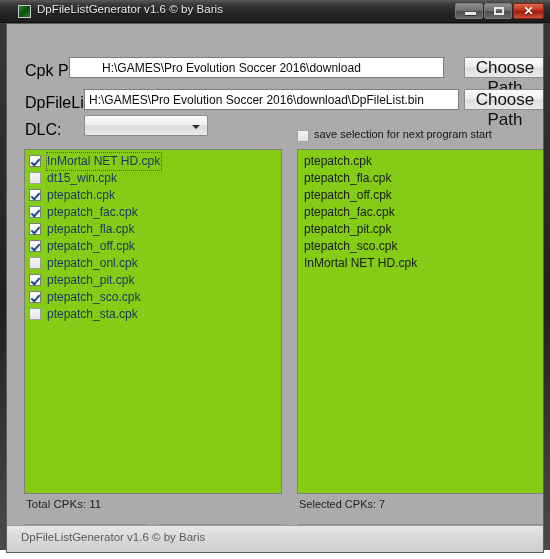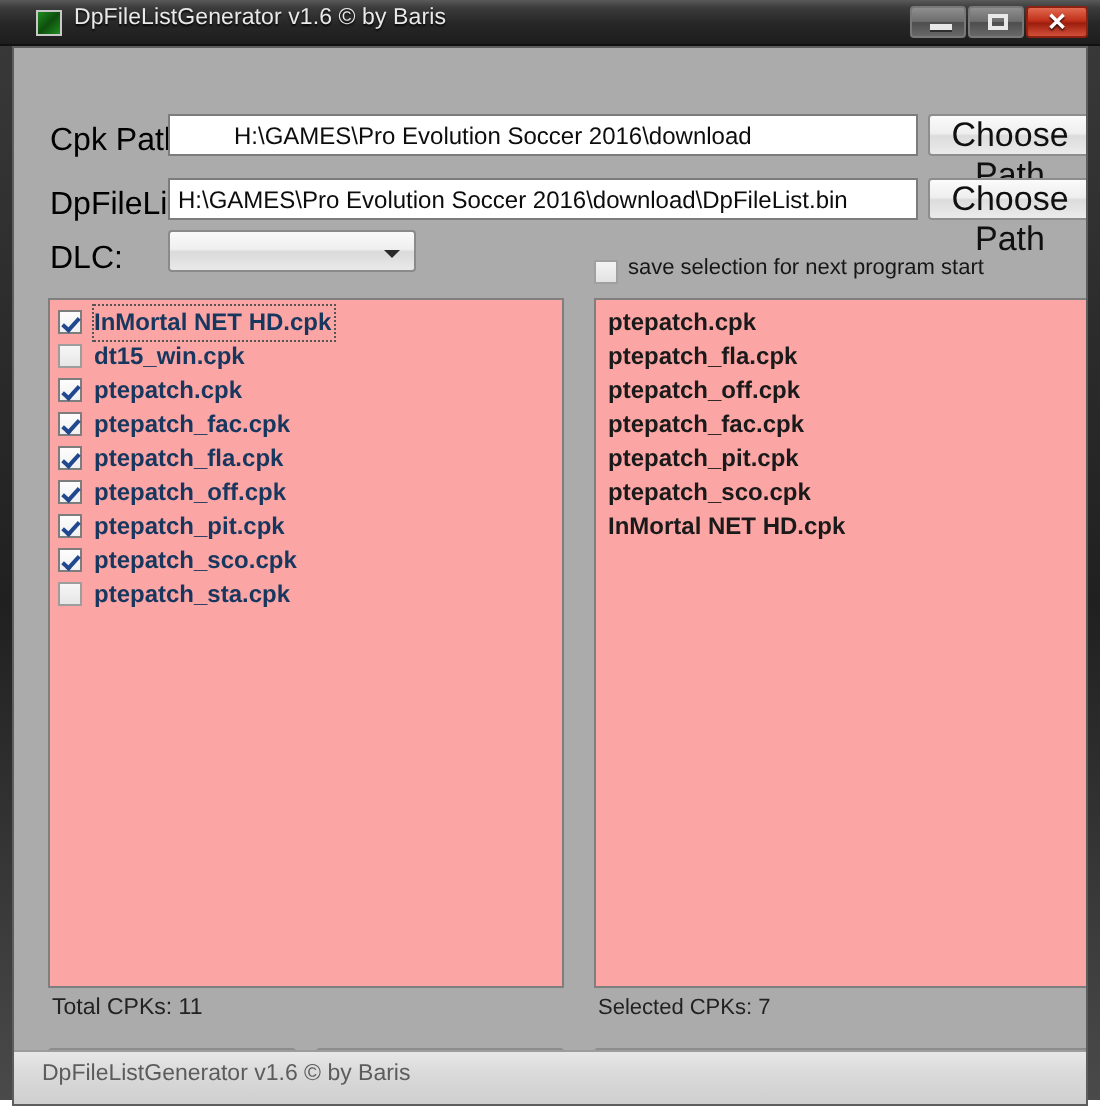--- a/index.html
+++ b/index.html
@@ -136,21 +136,21 @@
     border: 1px solid #8d8d8d;
     border-radius: 2px;
     font-size: 17px;
     color: #101010;
     text-align: center;
     line-height: 20px;
     cursor: default;
   }
 
   #cpk-label  { left: 18px;  top: 38px; }
-  #cpk-input  { left: 77px;  top: 33px; width: 375px; height: 21px; padding-left: 32px; }
+  #cpk-input  { left: 62px;  top: 33px; width: 375px; height: 21px; padding-left: 32px; }
   #cpk-btn    { left: 457px; top: 33px; width: 82px;  height: 21px; }
 
   #dfl-label  { left: 18px;  top: 70px; }
   #dfl-input  { left: 77px;  top: 65px; width: 375px; height: 21px; }
   #dfl-btn    { left: 457px; top: 65px; width: 82px;  height: 21px; }
 
   #dlc-label  { left: 18px;  top: 97px; }
 
   #dlc-combo {
     position: absolute;
@@ -196,24 +196,23 @@
     left: 17px; top: 0;
     font-size: 11px;
     color: #161616;
     white-space: nowrap;
   }
 
   
   .listbox {
     position: absolute;
     box-sizing: border-box;
-    background: #fca5a5;
+    background: #84cc16;
     border: 1px solid #7f7f7f;
     overflow: hidden;
-    font-weight: bold;
   }
   #left-list  { left: 17px;  top: 125px; width: 258px; height: 345px; }
   #right-list { left: 290px; top: 125px; width: 249px; height: 345px; }
 
   .cb-item {
     position: relative;
     height: 17px;
     padding-left: 22px;
     font-size: 12px;
     color: #17375e;
@@ -336,20 +335,21 @@
     </div>
 
     <div class="listbox" id="left-list">
       <div id="left-inner">
           <div class="cb-item checked focused"><span class="box"></span><span class="lbltxt">InMortal NET HD.cpk</span></div>
           <div class="cb-item"><span class="box"></span><span class="lbltxt">dt15_win.cpk</span></div>
           <div class="cb-item checked"><span class="box"></span><span class="lbltxt">ptepatch.cpk</span></div>
           <div class="cb-item checked"><span class="box"></span><span class="lbltxt">ptepatch_fac.cpk</span></div>
           <div class="cb-item checked"><span class="box"></span><span class="lbltxt">ptepatch_fla.cpk</span></div>
           <div class="cb-item checked"><span class="box"></span><span class="lbltxt">ptepatch_off.cpk</span></div>
+          <div class="cb-item"><span class="box"></span><span class="lbltxt">ptepatch_onl.cpk</span></div>
           <div class="cb-item checked"><span class="box"></span><span class="lbltxt">ptepatch_pit.cpk</span></div>
           <div class="cb-item checked"><span class="box"></span><span class="lbltxt">ptepatch_sco.cpk</span></div>
           <div class="cb-item"><span class="box"></span><span class="lbltxt">ptepatch_sta.cpk</span></div>
         </div>
     </div>
 
     <div class="listbox" id="right-list">
       <div id="right-inner">
           <div class="sel-item">ptepatch.cpk</div>
           <div class="sel-item">ptepatch_fla.cpk</div>

